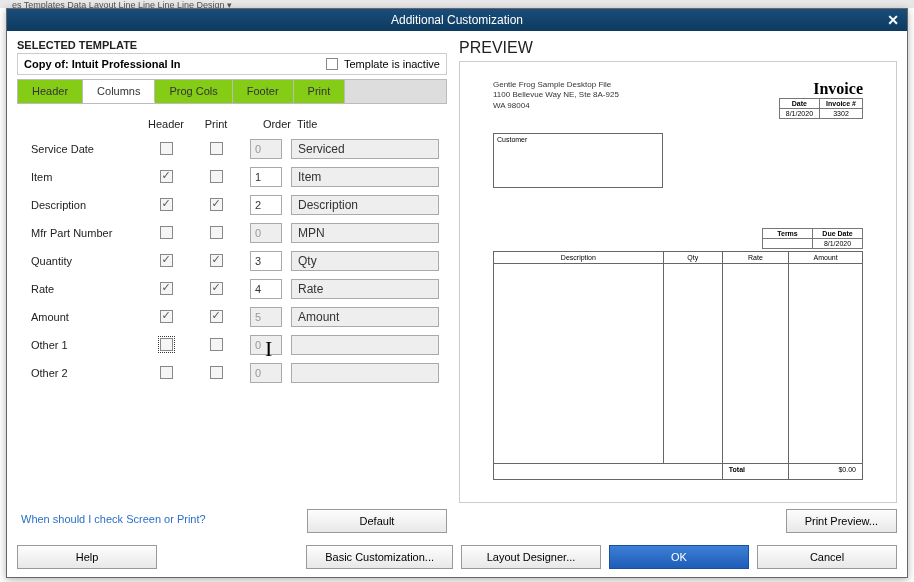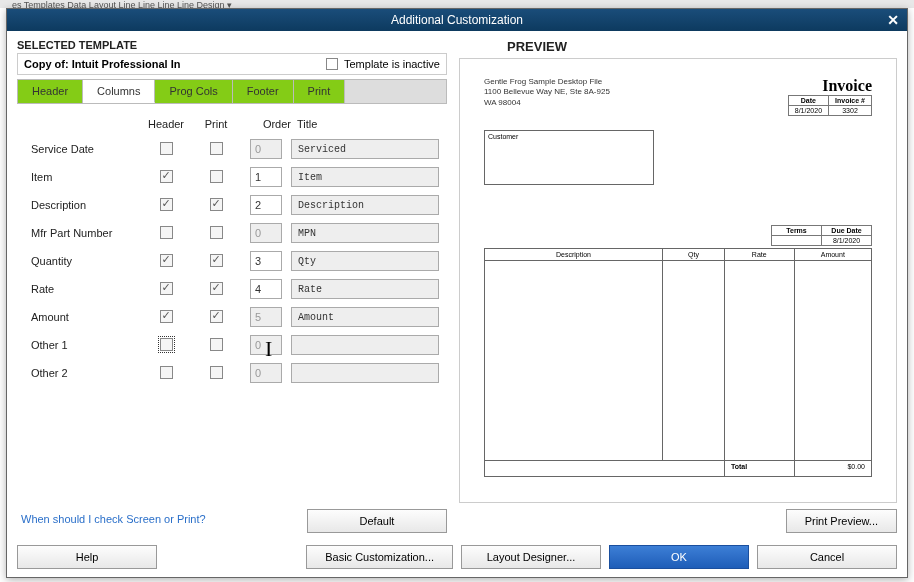--- a/index.html
+++ b/index.html
@@ -139,23 +139,22 @@
     font-size: 11px;
     color: #333;
   }
   .order-in.disabled { background: #eee; color: #999; }
   .title-cell { width: 150px; }
   .title-in {
     width: 148px; height: 20px;
     border: 1px solid #aaa;
     background: #eee;
     padding: 0 6px;
-    font-size: 10px;
+    font-size: 12px;
     color: #333;
-    font-family: Liberation Mono, monospace;
   }
   .link {
     color: #2a6fc9;
     cursor: pointer;
     margin-top: auto;
     padding: 4px 0 8px 4px;
   }
   .default-wrap { display:flex; justify-content:space-between; align-items:flex-end;}
   .btn {
     border: 1px solid #999;
@@ -165,33 +164,32 @@
     text-align: center;
     cursor: pointer;
     min-width: 90px;
   }
   .btn.primary {
     background: linear-gradient(#3d7fd6,#1e5db8);
     color: #fff;
     border-color: #1a4f9e;
   }
   .preview-head {
-    font-weight: bold;
-    font-size: 13px;
+    font-weight: normal;
+    font-size: 16px;
     color: #222;
     margin-bottom: 4px;
-    margin-left: 48px;
   }
   .preview-box {
     flex: 1;
     border: 1px solid #ccc;
     background: #fff;
     position: relative;
     overflow: hidden;
-    padding: 18px 24px;
+    padding: 18px 33px;
   }
   .inv-head { display:flex; justify-content:space-between; }
   .company { font-size: 8px; color: #333; line-height: 1.3;}
   .inv-title-block { text-align: right; }
   .inv-title { font-size: 16px; font-weight: bold; font-family: Georgia, serif;}
   .mini-table { border-collapse: collapse; font-size: 7px; }
   .mini-table td, .mini-table th { border:1px solid #777; padding: 1px 6px; text-align:center;}
   .cust-box {
     width: 170px; height: 55px;
     border: 1px solid #666;

